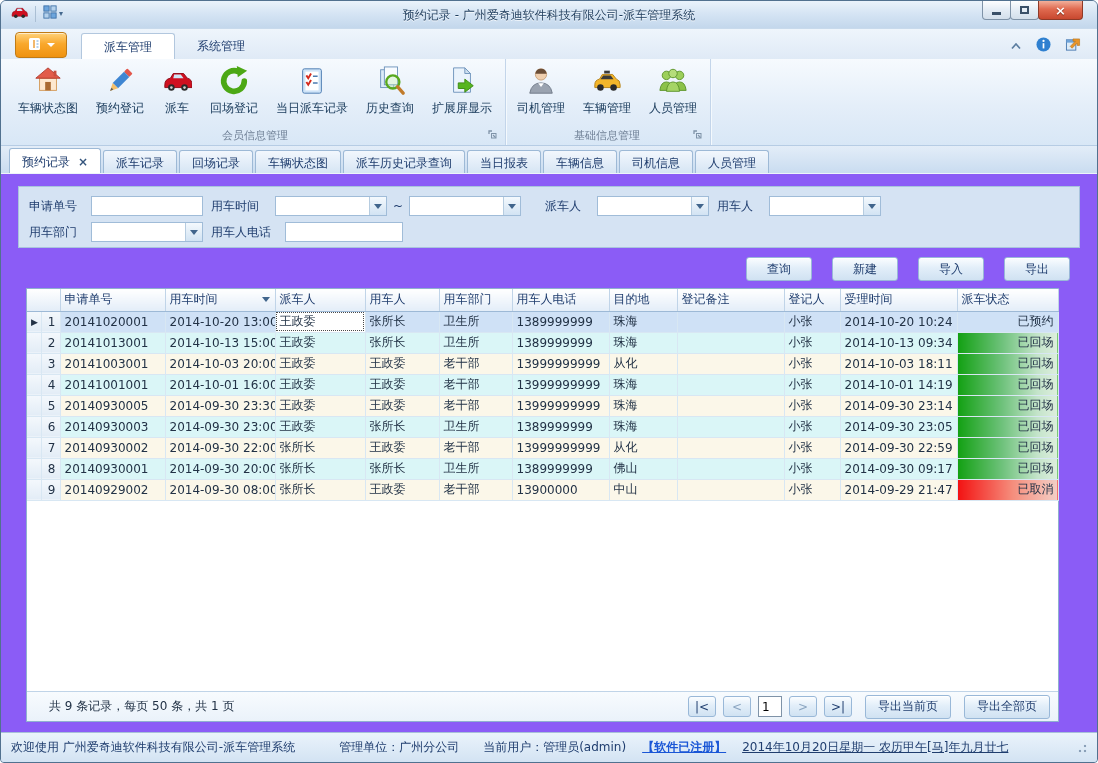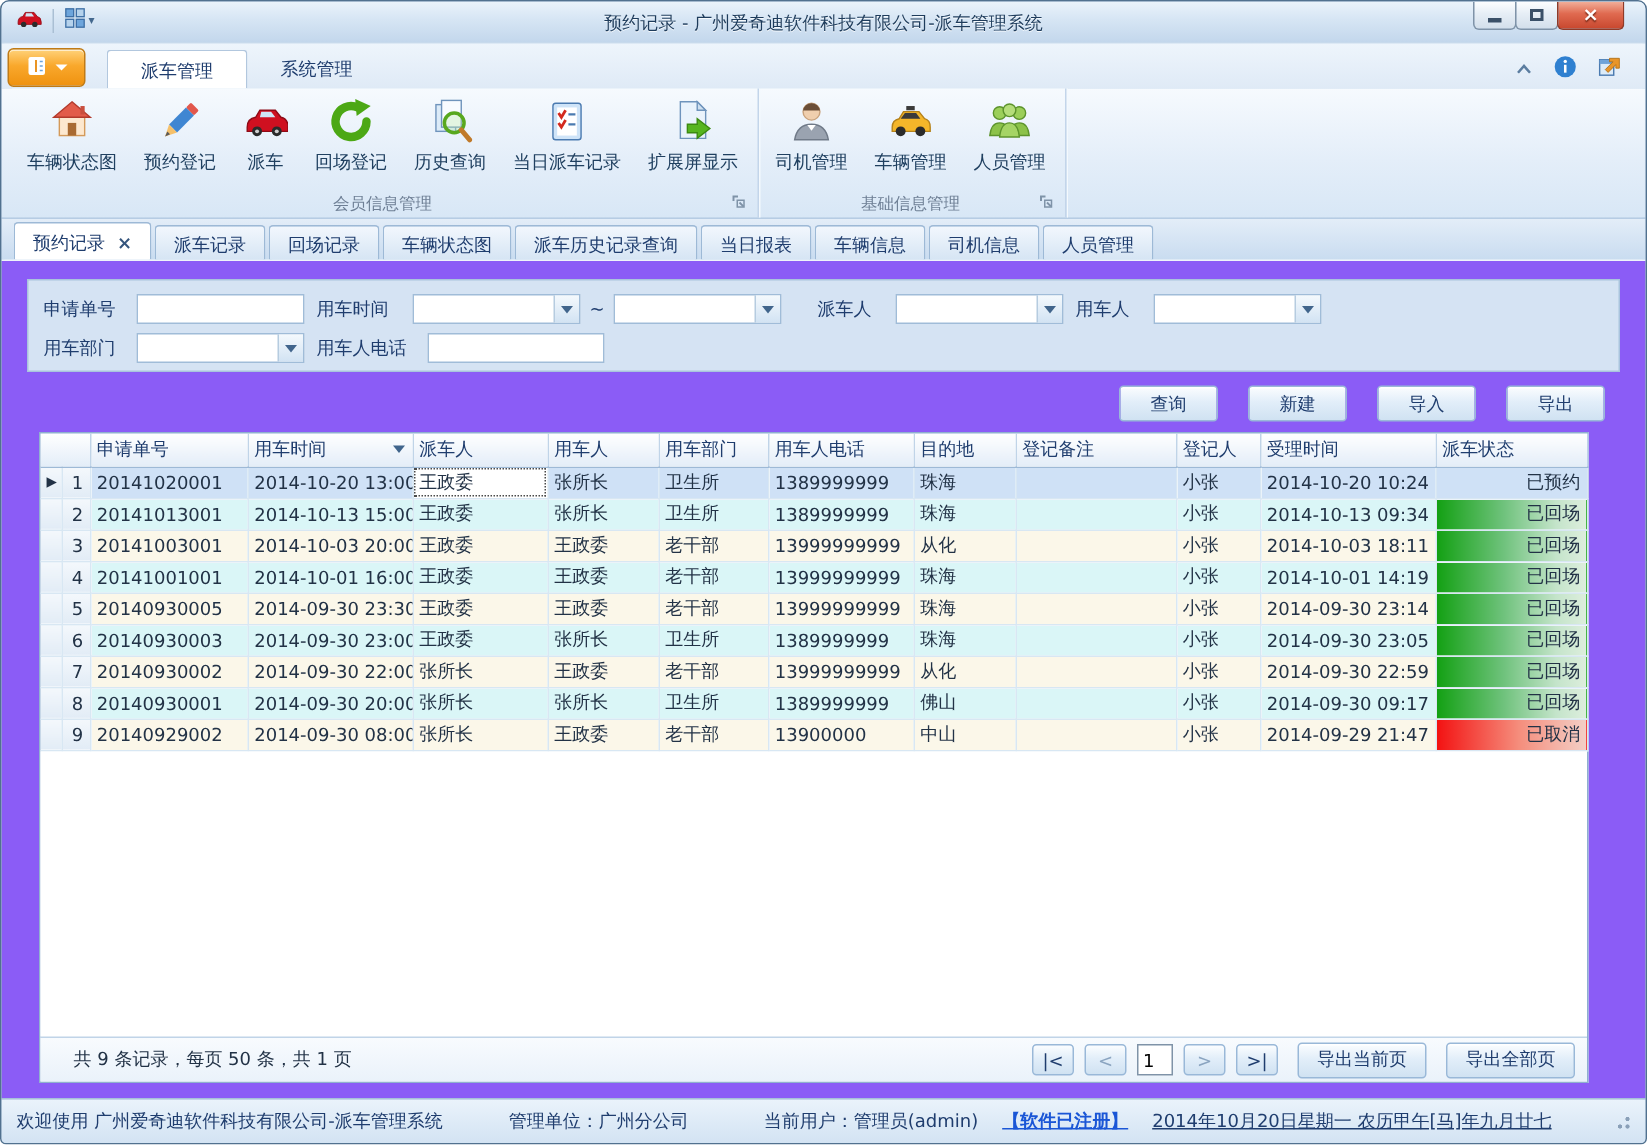--- a/index.html
+++ b/index.html
@@ -22,21 +22,21 @@
   .wbtn { width:29px; height:19px; border:1px solid #7f93a8; border-top:none;
     background:linear-gradient(#fdfeff,#e6eef6 45%,#d3dfeb);
     border-radius:0 0 4px 4px; display:flex; align-items:center; justify-content:center; margin-left:-1px; }
   .wbtn .minline { width:9px; height:3px; background:#3a5068; margin-top:6px; }
   .wbtn .maxbox { width:9px; height:8px; border:2px solid #3a5068; background:transparent; }
   .wbtn.close { width:45px; background:linear-gradient(#f2b09b,#e06a50 45%,#c8482f);
     border-color:#8e3a28; color:#fff; font-weight:bold; font-size:13px; text-shadow:0 1px 1px #7c2c1a; }
 
   
   .ribbonrow { position:relative; height:30px; flex:none;
-    background:linear-gradient(#eef5fc,#dfeaf6); display:flex; align-items:flex-end; padding-left:4px; }
+    background:linear-gradient(#eef5fc,#dfeaf6); display:flex; align-items:flex-end; padding-left:14px; }
   .appbtn { width:52px; height:26px; margin-bottom:1px; border:1px solid #c07b16; border-radius:4px;
     background:linear-gradient(#ffd27a,#f9a82c 45%,#ef9210);
     display:flex; align-items:center; justify-content:center; gap:3px;
     box-shadow:inset 0 1px 0 rgba(255,255,255,.6); }
   .appbtn .dd { width:0; height:0; border-left:4px solid transparent; border-right:4px solid transparent;
     border-top:4px solid #fff; }
   .rtabs { display:flex; margin-left:14px; height:26px; }
   .rtab { padding:5px 22px 0; color:#1f3d6e; }
   .rtab.active { background:#fff; border:1px solid #b2c7de; border-bottom:none;
     border-radius:3px 3px 0 0; }
@@ -122,21 +122,21 @@
     border-radius:3px; }
   .pbtn.on { color:#1f3d6e; }
   .pagebox { width:24px; height:21px; border:1px solid #7f93a8; text-align:left; padding:0 3px;
     font:inherit; }
   .pexp { margin-left:6px; }
 
   
   .statusbar { height:30px; flex:none; border-top:1px solid #a7c0d9;
     background:linear-gradient(#eaf3fb,#d3e3f3); display:flex; align-items:center;
     padding:0 10px; color:#1f3d6e; }
-  .sb-org { margin-left:44px; } .sb-user { margin-left:50px; }
+  .sb-org { margin-left:44px; } .sb-user { margin-left:24px; }
   .sb-lic { margin-left:16px; color:#1a56d6; text-decoration:underline; font-weight:bold; }
   .sb-date { margin-left:16px;text-decoration:underline; }
   .grip { margin-left:auto; width:10px; height:10px;
     background:
       radial-gradient(circle at 8px 8px,#8aa0b8 1.2px,transparent 1.6px),
       radial-gradient(circle at 8px 3px,#8aa0b8 1.2px,transparent 1.6px),
       radial-gradient(circle at 3px 8px,#8aa0b8 1.2px,transparent 1.6px); }
 </style>
 </head>
 <body>
@@ -254,40 +254,40 @@
                 <svg width="30" height="30" viewBox="0 0 32 32">
                   <path d="M27 16 a11 11 0 1 1 -6.2 -9.9" fill="none" stroke="#4ca815" stroke-width="6" stroke-linecap="round"></path>
                   <polygon points="19,0 30,5 20,12" fill="#4ca815"></polygon>
                 </svg>
               </span>
               <span class="rlabel">回场登记</span>
             </div>
             <div class="rbtn">
               <span class="ricon">
                 <svg width="30" height="30" viewBox="0 0 32 32">
-                  <rect x="6" y="4" width="14" height="19" fill="#dcebf8" stroke="#6f94bc"></rect>
-                  <rect x="10" y="1" width="14" height="19" fill="#f8fbff" stroke="#6f94bc"></rect>
-                  <circle cx="19" cy="17" r="7" fill="rgba(190,235,170,0.35)" stroke="#58a81e" stroke-width="2.5"></circle>
-                  <line x1="24" y1="22" x2="30" y2="29" stroke="#c07a2a" stroke-width="3.5" stroke-linecap="round"></line>
-                </svg>
-              </span>
-              <span class="rlabel">历史查询</span>
-            </div>
-            <div class="rbtn">
-              <span class="ricon">
-                <svg width="30" height="30" viewBox="0 0 32 32">
                   <rect x="6" y="3" width="20" height="26" rx="2" fill="#cfe4f8" stroke="#4a7ab0"></rect>
                   <rect x="9" y="6" width="14" height="20" fill="#fff"></rect>
                   <polyline points="10,10 12,13 15,8" fill="none" stroke="#d42a1e" stroke-width="2"></polyline>
                   <line x1="17" y1="11" x2="22" y2="11" stroke="#4a7ab0" stroke-width="1.6"></line>
                   <polyline points="10,17 12,20 15,15" fill="none" stroke="#d42a1e" stroke-width="2"></polyline>
                   <line x1="17" y1="18" x2="22" y2="18" stroke="#4a7ab0" stroke-width="1.6"></line>
                 </svg>
               </span>
               <span class="rlabel">当日派车记录</span>
+            </div>
+            <div class="rbtn">
+              <span class="ricon">
+                <svg width="30" height="30" viewBox="0 0 32 32">
+                  <rect x="6" y="4" width="14" height="19" fill="#dcebf8" stroke="#6f94bc"></rect>
+                  <rect x="10" y="1" width="14" height="19" fill="#f8fbff" stroke="#6f94bc"></rect>
+                  <circle cx="19" cy="17" r="7" fill="rgba(190,235,170,0.35)" stroke="#58a81e" stroke-width="2.5"></circle>
+                  <line x1="24" y1="22" x2="30" y2="29" stroke="#c07a2a" stroke-width="3.5" stroke-linecap="round"></line>
+                </svg>
+              </span>
+              <span class="rlabel">历史查询</span>
             </div>
             <div class="rbtn">
               <span class="ricon">
                 <svg width="30" height="30" viewBox="0 0 32 32">
                   <path d="M7 2 h12 l6 6 v20 h-18 z" fill="#eaf3fc" stroke="#6f94bc"></path>
                   <path d="M19 2 l6 6 h-6 z" fill="#cfe0f0" stroke="#6f94bc"></path>
                   <path d="M12 18 h7 v-4 l9 7 -9 7 v-4 h-7 z" fill="#57b520" stroke="#3c8a12"></path>
                 </svg>
               </span>
               <span class="rlabel">扩展屏显示</span>

